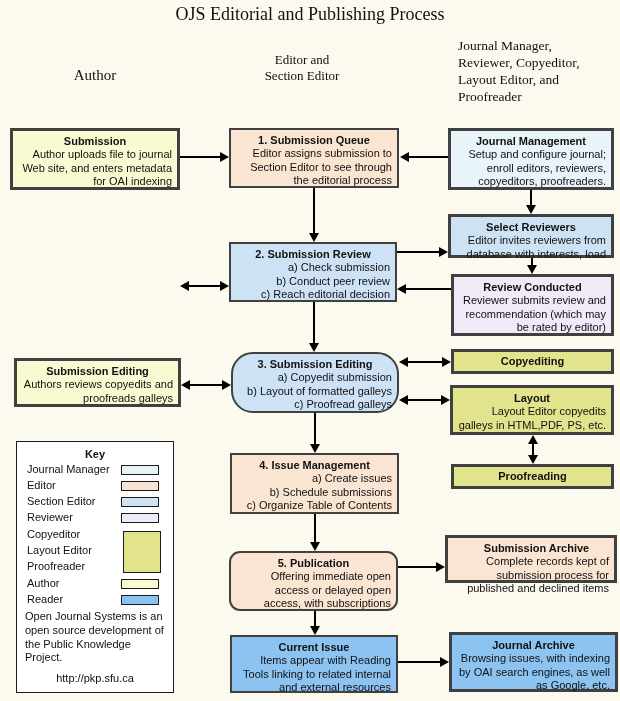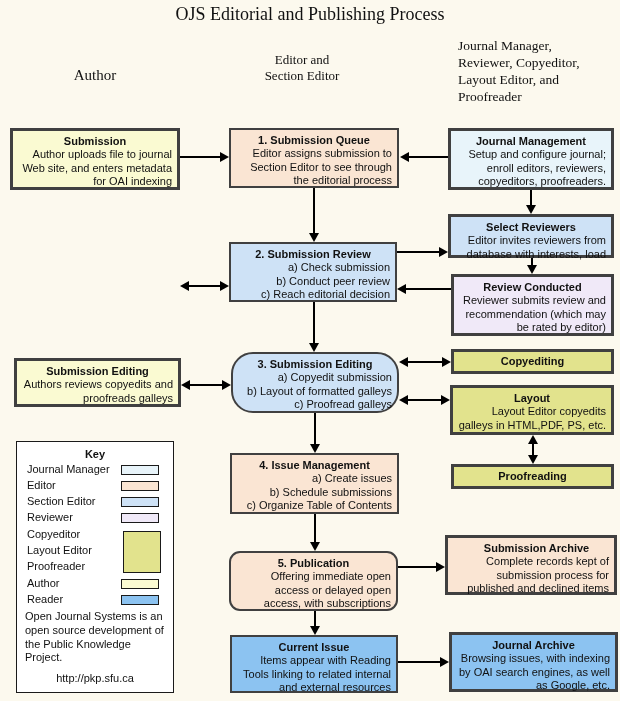--- a/index.html
+++ b/index.html
@@ -94,21 +94,21 @@
   <div class="box thick" style="left: 230px; top: 453px; width: 169px; height: 61px; background-color: rgb(250, 229, 211);">
     <div class="bt">4. Issue Management</div>
     <div class="bb prewrap">a) Create issues
 b) Schedule submissions
 c) Organize Table of Contents</div>
   </div>
   <div class="box thick" style="left: 229px; top: 551px; width: 169px; height: 60px; background-color: rgb(250, 229, 211); border-radius: 11px;">
     <div class="bt">5. Publication</div>
     <div class="bb prewrap">Offering immediate open access or delayed open access, with subscriptions</div>
   </div>
-  <div class="box" style="left: 445px; top: 535px; width: 172px; height: 60px; background-color: rgb(250, 229, 211); padding-left: 16px;">
+  <div class="box" style="left: 445px; top: 535px; width: 172px; height: 48px; background-color: rgb(250, 229, 211); padding-left: 16px;">
     <div class="bt">Submission Archive</div>
     <div class="bb prewrap">Complete records kept of submission process for published and declined items</div>
   </div>
   <div class="box thick" style="left: 230px; top: 635px; width: 168px; height: 58px; background-color: rgb(140, 195, 241);">
     <div class="bt">Current Issue</div>
     <div class="bb prewrap">Items appear with Reading Tools linking to related internal and external resources</div>
   </div>
   <div class="box" style="left: 449px; top: 632px; width: 169px; height: 60px; background-color: rgb(140, 195, 241);">
     <div class="bt">Journal Archive</div>
     <div class="bb prewrap">Browsing issues, with indexing by OAI search engines, as well as Google, etc.</div>

